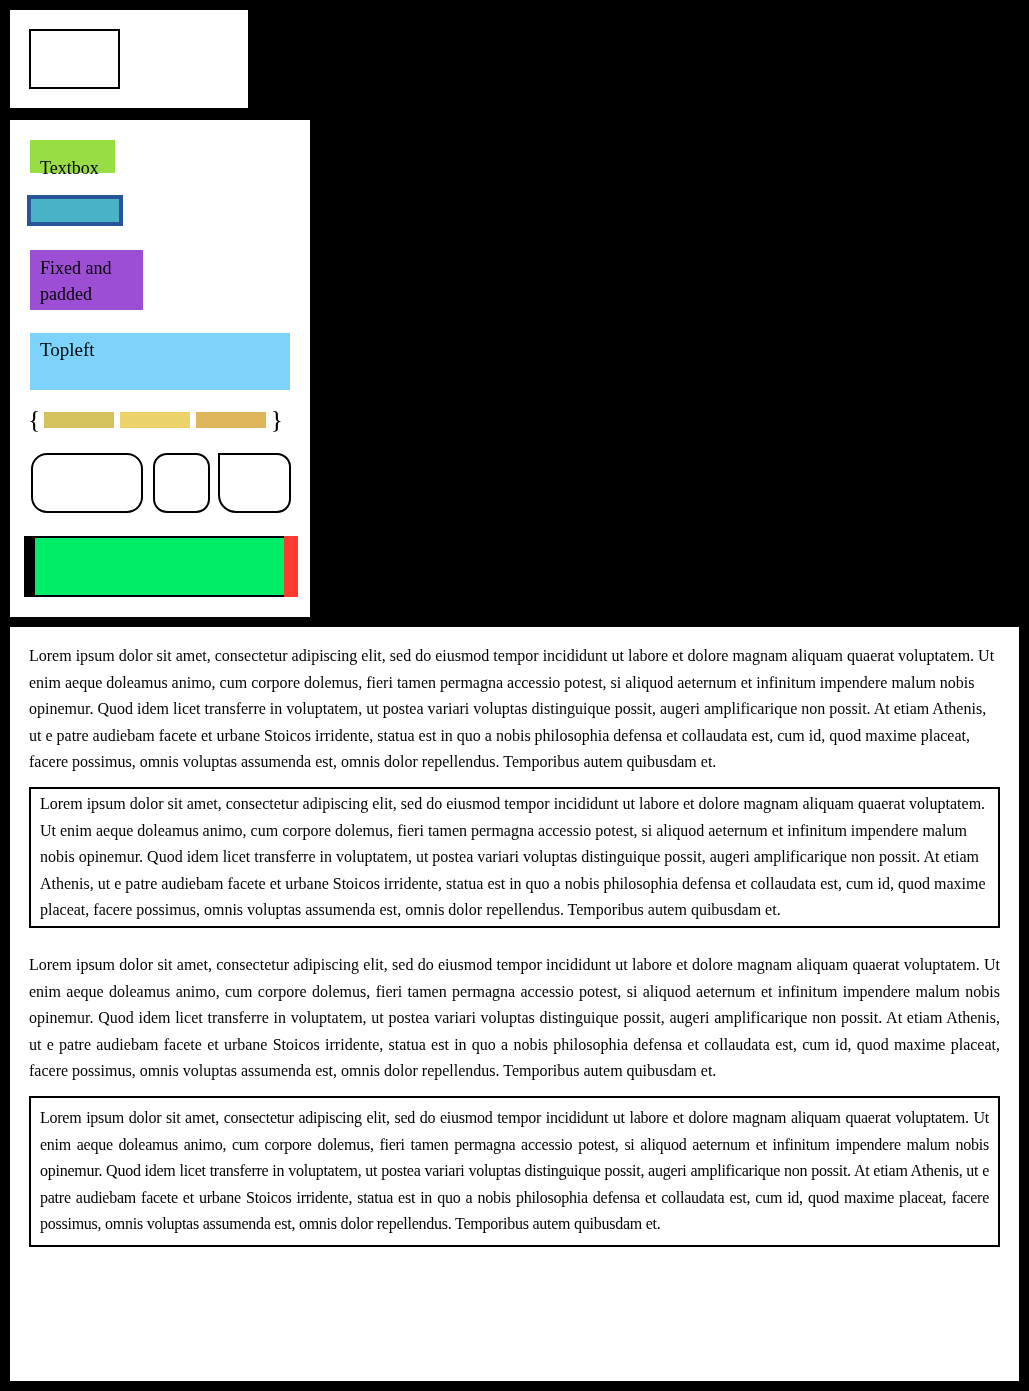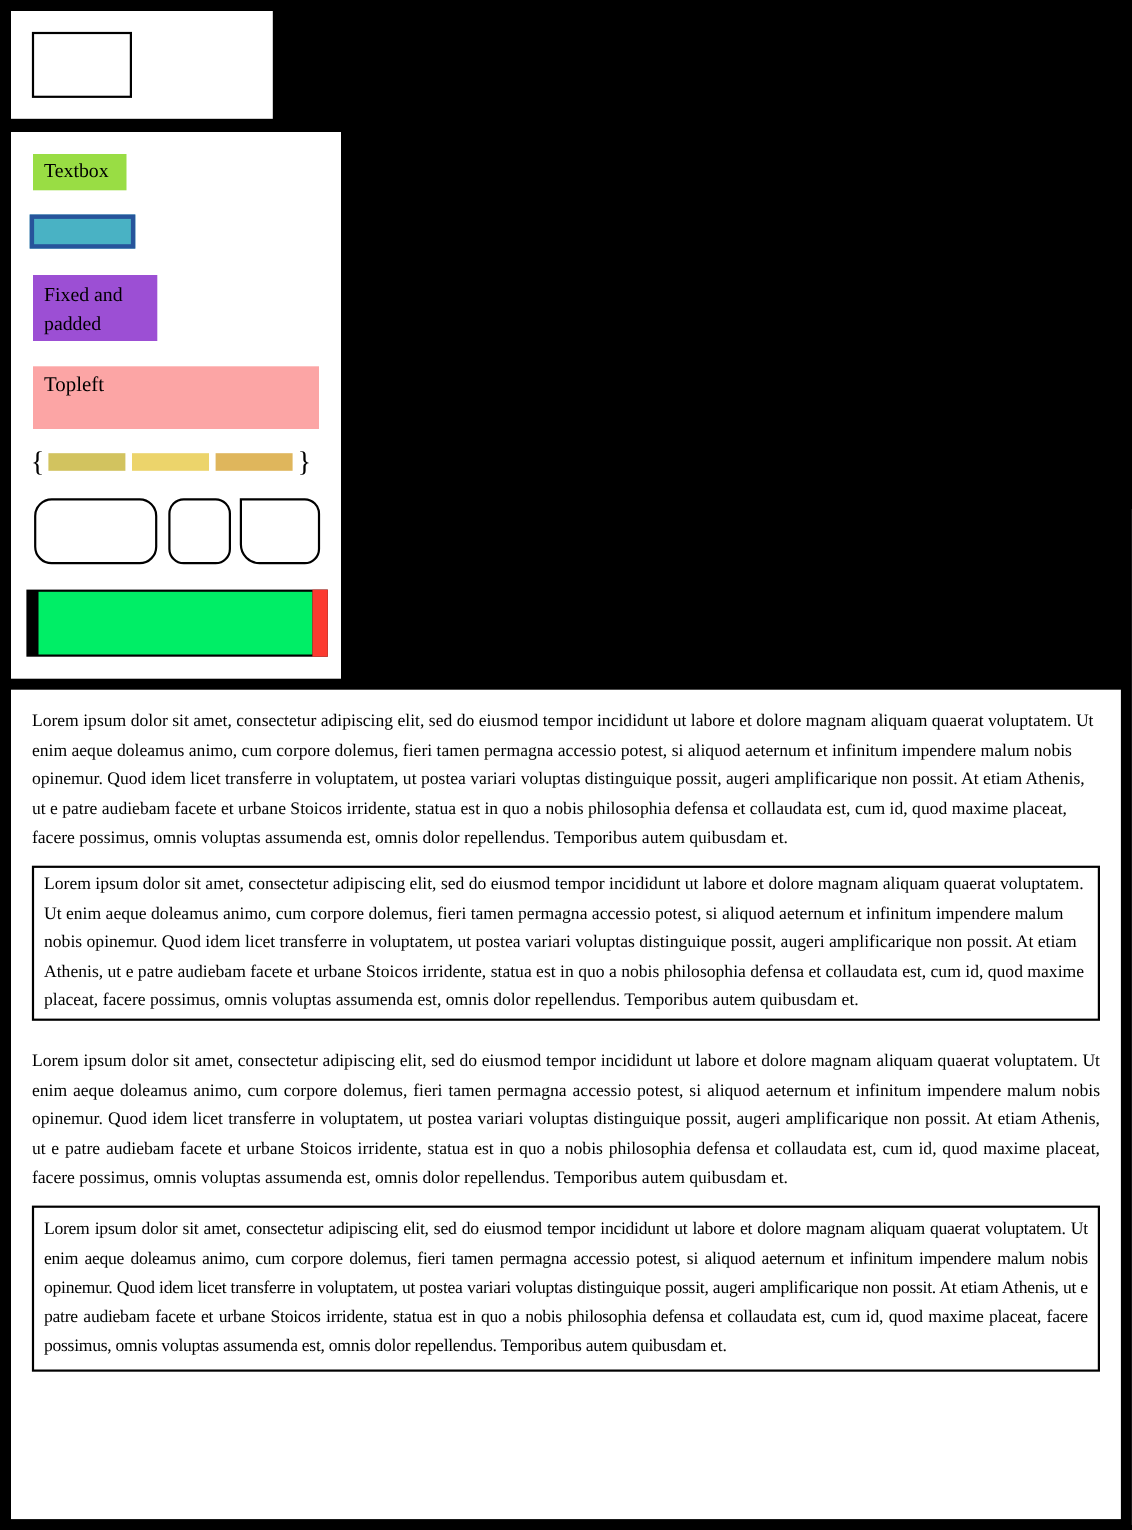--- a/index.html
+++ b/index.html
@@ -24,37 +24,37 @@
 
   
   .panel-b {
     position: absolute; left: 10px; top: 120px;
     width: 300px; height: 497px; background: #ffffff;
   }
   .textbox-label {
     position: absolute; left: 20px; top: 20px;
     width: 85px; height: 33px; box-sizing: border-box;
     background: #99dd44;
-    font-size: 18px; padding: 5px 0 0 10px;
+    font-size: 18px; padding: 18px 0 0 10px;
   }
   .teal-box {
     position: absolute; left: 17px; top: 75px;
     width: 96px; height: 31px; box-sizing: border-box;
     background: #49b2c4; border: 4px solid #27549b;
   }
   .purple-box {
     position: absolute; left: 20px; top: 130px;
     width: 113px; height: 60px; box-sizing: border-box;
     background: #9c4fd4;
     font-size: 18px; line-height: 26px; padding: 5px 12px 0 10px;
   }
   .violet-box {
     position: absolute; left: 20px; top: 213px;
     width: 260px; height: 57px; box-sizing: border-box;
-    background: #fca5a5;
+    background: #7dd3fc;
     font-size: 19px; padding: 6px 0 0 10px;
   }
   .brace-row {
     position: absolute; left: 17px; top: 286px;
     height: 28px; display: flex; align-items: center;
   }
   .brace { font-size: 26px; line-height: 28px; padding: 0 1px; }
   .khaki-bar { width: 70px; height: 16px; margin: 0 3px; }
   .khaki-1 { background: #d2c35f; }
   .khaki-2 { background: #ecd46b; }

